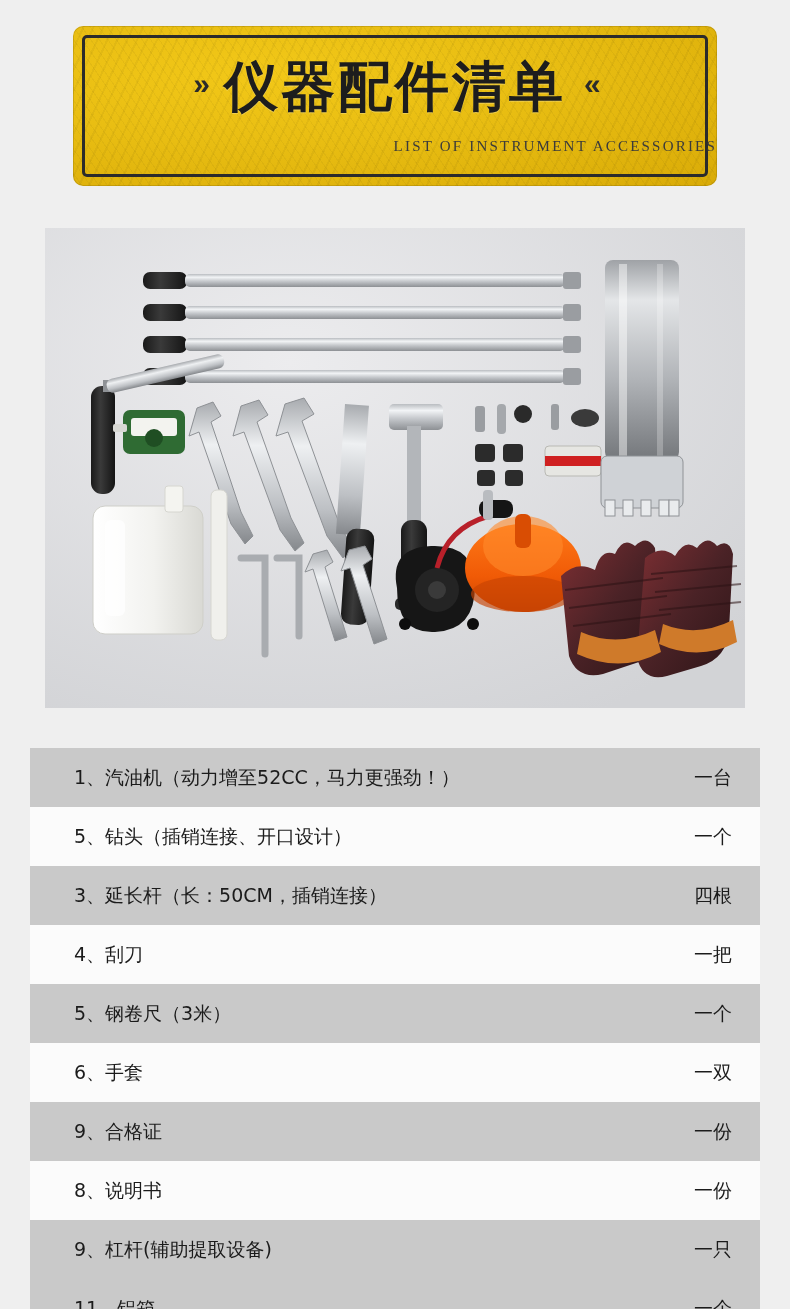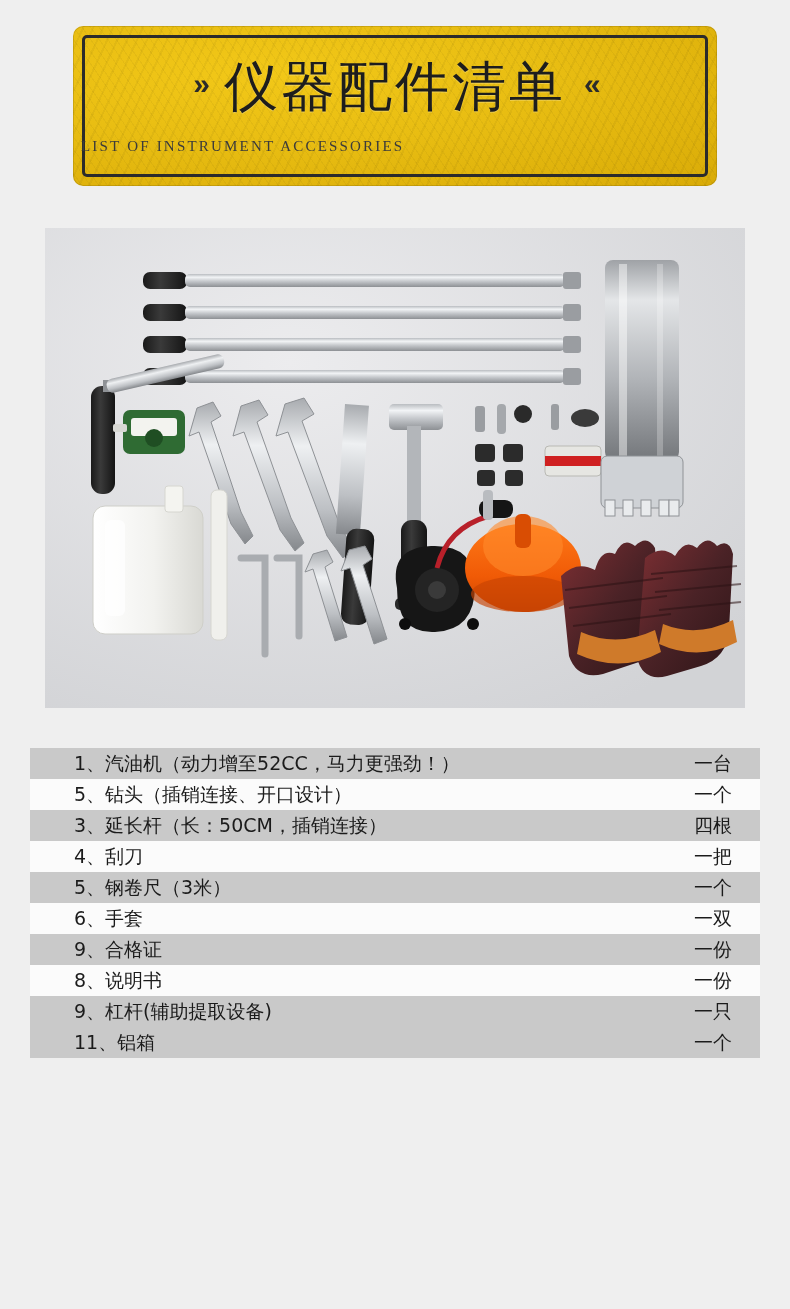--- a/index.html
+++ b/index.html
@@ -59,36 +59,35 @@
     color: #2b2b2b;
     font-size: 30px;
     font-weight: bold;
     letter-spacing: -4px;
     line-height: 1;
     padding-bottom: 6px;
   }
   .banner-title {
     font-family: "DejaVu Sans", "Liberation Sans", sans-serif;
     font-size: 54px;
-    font-weight: normal;
+    font-weight: bold;
     color: #1d1d1d;
     letter-spacing: 3px;
     line-height: 1;
     text-shadow: 0 1px 0 rgba(255,255,255,0.25);
   }
   .banner-sub {
     position: absolute;
     left: 0; right: 0;
     top: 112px;
-    text-align: left;
+    text-align: right;
     font-family: "Liberation Serif", serif;
     font-size: 15px;
     letter-spacing: 2.2px;
     color: #3b3b3b;
-    margin-left: 8px;
   }
 
   
   .photo {
     position: absolute;
     left: 45px;
     top: 228px;
     width: 700px;
     height: 480px;
     background: linear-gradient(160deg, #dfe0e2 0%, #e9eaec 30%, #dcdde0 60%, #d3d4d7 100%);
@@ -98,21 +97,21 @@
 
   
   .tbl {
     position: absolute;
     left: 30px;
     top: 748px;
     width: 730px;
     border-collapse: collapse;
     font-family: "DejaVu Sans", "Liberation Sans", sans-serif;
   }
-  .tbl tr { height: 31px; }
+  .tbl tr { height: 59px; }
   .tbl tr.odd  { background: #c9c9c9; }
   .tbl tr.even { background: #fbfbfb; }
   .tbl td {
     font-size: 19px;
     color: #1b1b1b;
     vertical-align: middle;
     padding: 0;
   }
   .tbl td.name { padding-left: 44px; text-align: left; }
   .tbl td.qty  { padding-right: 28px; text-align: right; white-space: nowrap; }

